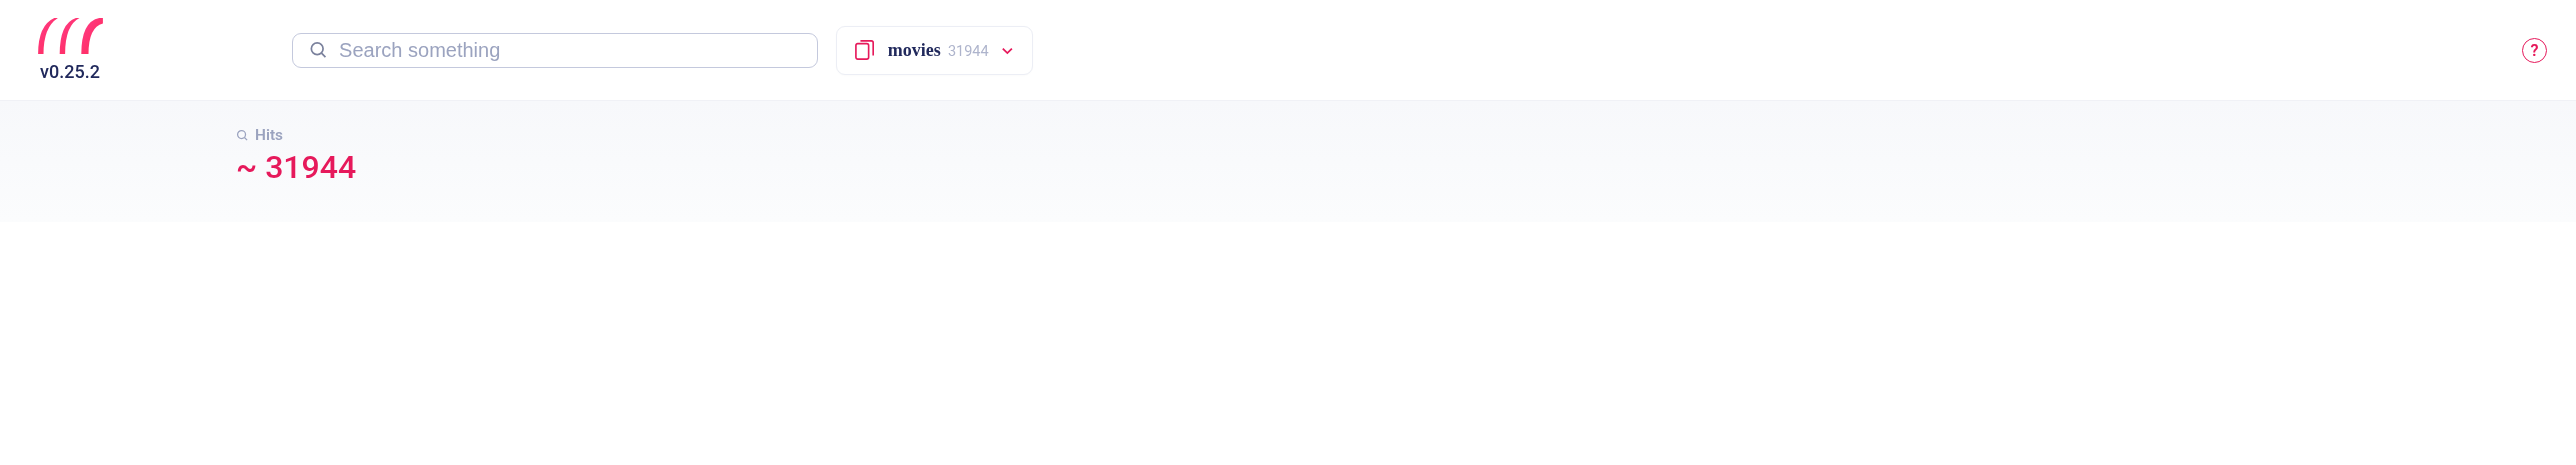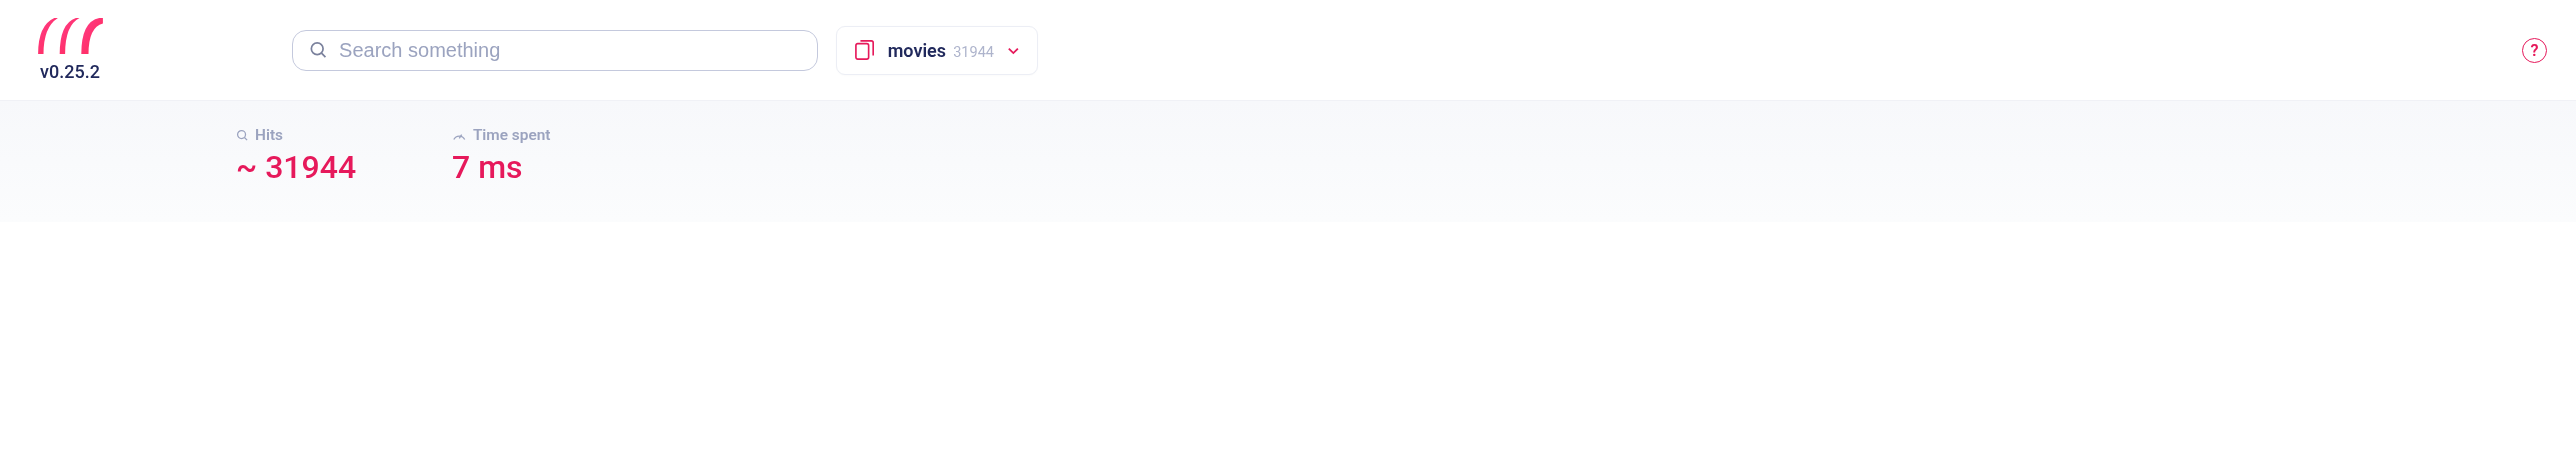--- a/index.html
+++ b/index.html
@@ -28,23 +28,23 @@
       color: #21295c;
       font-weight: 500;
     }
     
     .spacer-left { width: 145px; flex-shrink: 1; }
     
     .search-box {
       display: flex;
       align-items: center;
       flex: 0 0 526px;
-      height: 41px;
+      height: 35px;
       border: 1.4px solid #c4c9dd;
-      border-radius: 14px;
+      border-radius: 9px;
       padding: 0 16.3px;
       gap: 11px;
       background: #ffffff;
     }
     
     .search-box input {
       border: none;
       outline: none;
       font-size: 20px;
       color: #21295c;
@@ -59,21 +59,21 @@
       height: 49px;
       border: 0.9px solid #eceef5;
       border-radius: 9px;
       padding: 0 18px;
       gap: 12.7px;
       background: #ffffff;
       cursor: pointer;
       box-shadow: 0 0.9px 1.8px rgba(0,0,0,0.02);
     }
     
-    .index-name { font-size: 18px; color: #21295c; font-weight: 600; }
+    .index-name { font-size: 18px; color: #21295c; font-weight: 600; font-family: Liberation Serif, serif; }
     .index-count { font-size: 14.5px; color: #aeb4cc; font-weight: 400; margin-left: 3.6px; text-align: center; }
     
     .api-key-btn {
       display: flex;
       align-items: center;
       height: 49px;
       border: 0.9px solid #eceef5;
       border-radius: 9px;
       padding: 0 22px;
       gap: 11px;
@@ -169,24 +169,14 @@
     <div class="stat-label-row">
       <svg width="12.7" height="12.7" viewBox="0 0 24 24" fill="none" stroke="#9ba3bf" stroke-width="2.4">
         <circle cx="10.5" cy="10.5" r="7.5"></circle>
         <line x1="21" y1="21" x2="16" y2="16"></line>
       </svg>
       <span class="stat-label">Hits</span>
     </div>
     <span class="stat-value">~ 31944</span>
   </div>
 
-  <div class="stat">
-    <div class="stat-label-row">
-      <svg width="14.5" height="12.7" viewBox="0 0 24 20" fill="none" stroke="#9ba3bf" stroke-width="2.2">
-        <path d="M3 17 a10 10 0 0 1 18 0"></path>
-        <line x1="12" y1="15" x2="16" y2="9"></line>
-      </svg>
-      <span class="stat-label">Time spent</span>
-    </div>
-    <span class="stat-value">7 ms</span>
-  </div>
 </div>
 
 
 </body></html>

